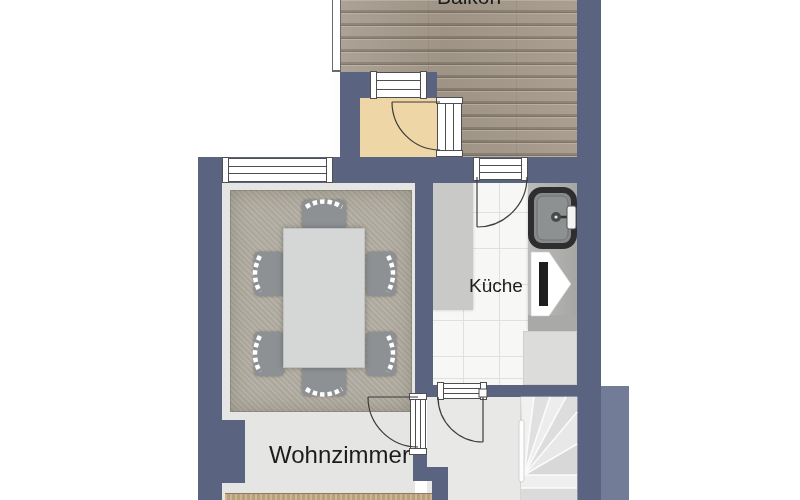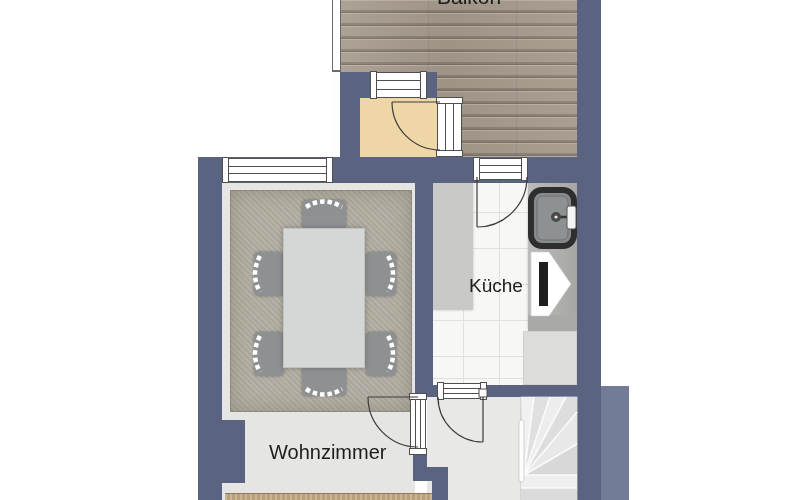--- a/index.html
+++ b/index.html
@@ -81,21 +81,21 @@
   .door-kitchen-top{left:473px;top:158px;width:55px;height:22px;}
   .door-kitchen-bottom{left:437px;top:383px;width:50px;height:16px;}
   .door-living{left:410px;top:393px;width:16px;height:62px;}
 
   .overlay{position:absolute;left:0;top:0;width:800px;height:500px;z-index:7;pointer-events:none;}
 
   
   .label{position:absolute;z-index:8;color:#1c1c1c;white-space:nowrap;line-height:1.15;}
   .lbl-balkon{left:437px;top:-15px;font-size:21px;}
   .lbl-kueche{left:469px;top:275px;font-size:19px;}
-  .lbl-wohnzimmer{left:269px;top:441px;font-size:20px;}
+  .lbl-wohnzimmer{left:269px;top:441px;font-size:24px;}
 </style>
 </head>
 <body>
 
 <div class="plan">
 
   <div class="abs balcony-wood"></div>
   <div class="abs railing-top"></div>
   <div class="abs railing-low"></div>
   <div class="abs entry-room"></div>

